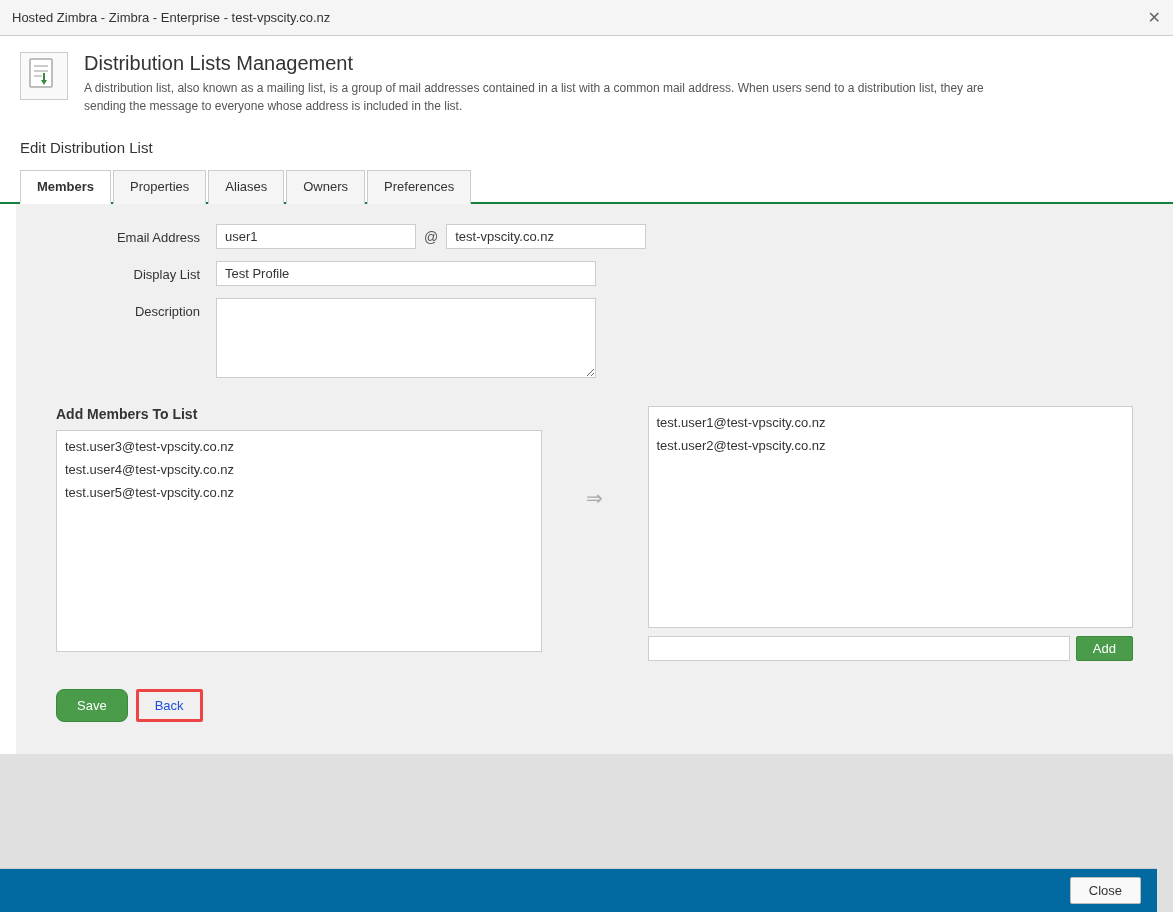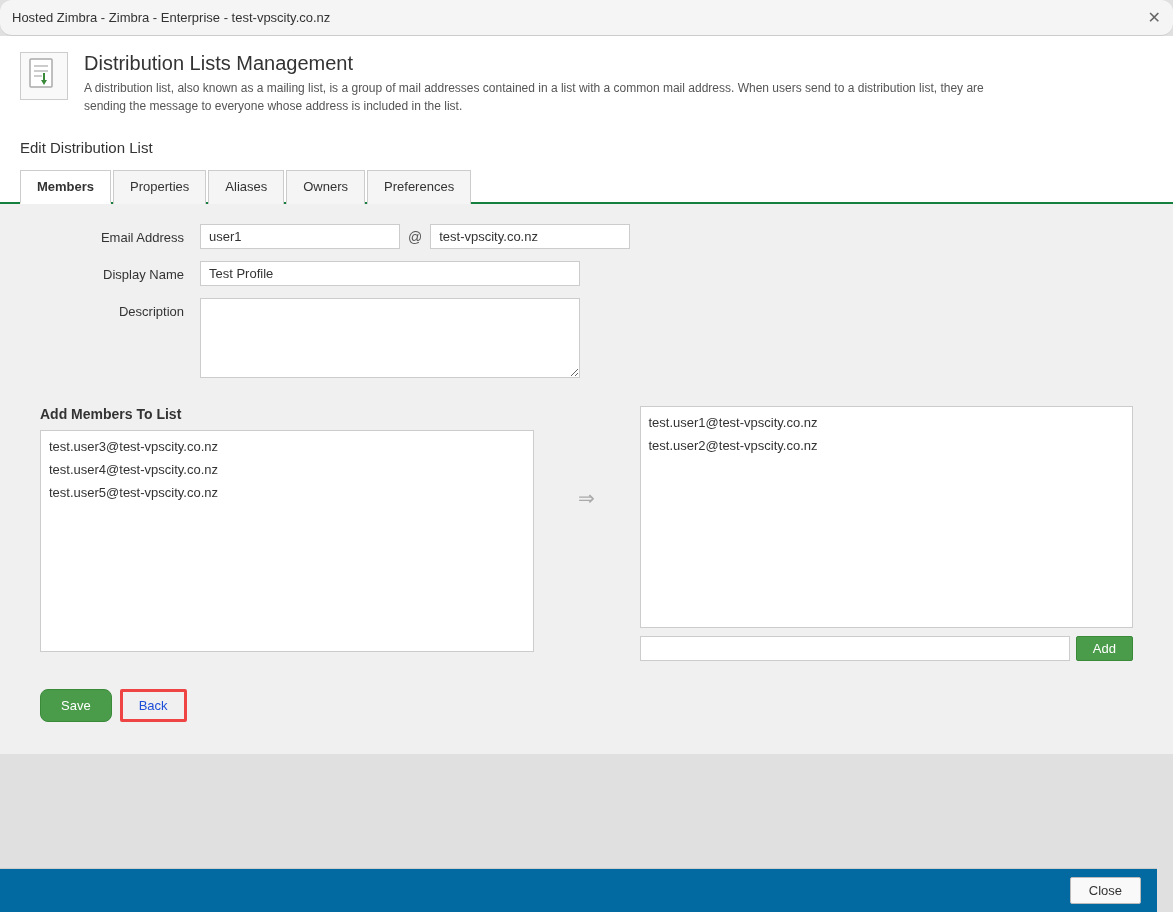--- a/index.html
+++ b/index.html
@@ -14,21 +14,20 @@
 
     
     .title-bar {
       background: #f5f5f5;
       border-bottom: 1px solid #ccc;
       padding: 6px 12px;
       display: flex;
       justify-content: space-between;
       align-items: center;
       height: 36px;
-      border-radius: 12px;
     }
     .title-bar-text {
       font-size: 13px;
       color: #333;
     }
     .title-bar-close {
       font-size: 16px;
       cursor: pointer;
       color: #666;
       background: none;
@@ -107,20 +106,21 @@
       border-color: #ccc;
       border-bottom: 2px solid #fff;
       font-weight: bold;
       color: #333;
     }
 
     
     .tab-content {
       background: #f0f0f0;
       padding: 20px;
+      margin-left: 16px;
     }
 
     
     .form-section {
       background: #f0f0f0;
       padding-bottom: 16px;
     }
     .form-row {
       display: flex;
       align-items: flex-start;
@@ -347,21 +347,21 @@
       <div class="form-row">
         <label class="form-label">Email Address</label>
         <div class="email-group">
           <input class="form-control email-local" type="text" value="user1" style="">
           <span class="email-at">@</span>
           <input class="form-control email-domain" type="text" value="test-vpscity.co.nz" style="">
         </div>
       </div>
 
       <div class="form-row">
-        <label class="form-label">Display Name</label>
+        <label class="form-label">Display List</label>
         <input class="form-control display-name-input" type="text" value="Test Profile" style="">
       </div>
 
       <div class="form-row">
         <label class="form-label">Description</label>
         <textarea class="description-textarea" style=""></textarea>
       </div>
     </div>
 
     <div class="members-section">

